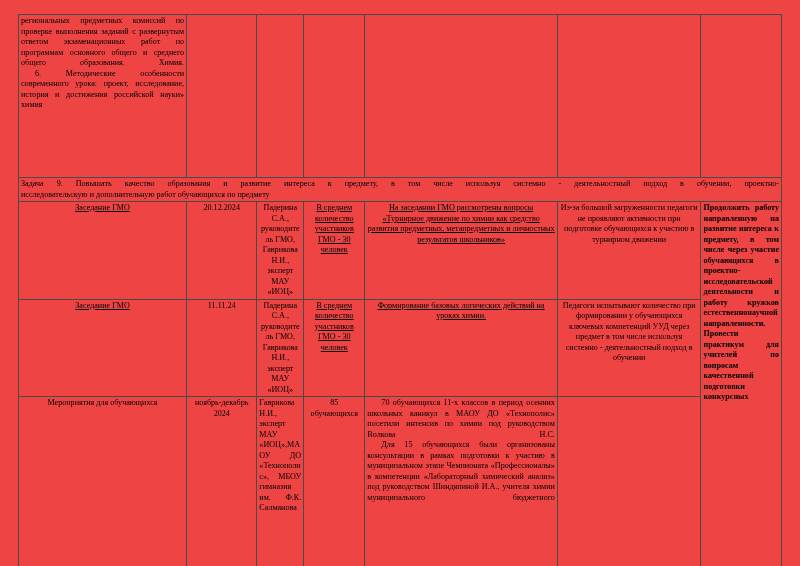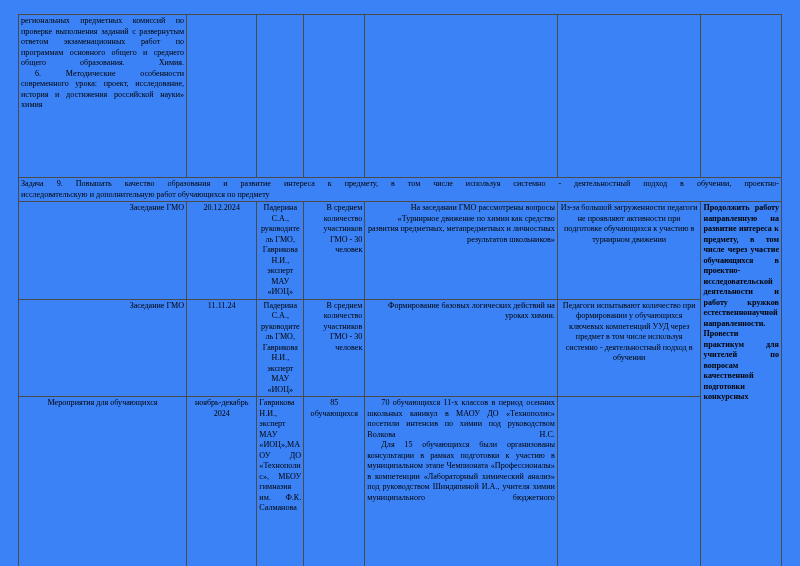--- a/index.html
+++ b/index.html
@@ -12,21 +12,21 @@
     width: 800px;
     height: 566px;
     font-family: "Liberation Serif", "DejaVu Serif", serif;
     color: #000000;
     overflow: hidden;
   }
   .page {
     position: relative;
     width: 800px;
     height: 566px;
-    background: #3b82f6;
+    background: #ef4444;
   }
   table.doc-table {
     position: absolute;
     left: 18px;
     top: 14px;
     width: 764px;
     border-collapse: collapse;
     table-layout: fixed;
     font-size: 8.1px;
     line-height: 1.30;
@@ -43,21 +43,21 @@
   .c1 { width: 165px; }
   .c2 { width: 69px; }
   .c3 { width: 46px; }
   .c4 { width: 60px; }
   .c5 { width: 189px; }
   .c6 { width: 141px; }
   .c7 { width: 79px; font-weight: bold; }
 
   .just   { text-align: justify; text-align-last: justify; }
   .center { text-align: center; }
-  .left   { text-align: right; }
+  .left   { text-align: center; text-decoration: underline; }
 
   .p { margin: 0; padding: 0; }
   .p + .p { margin-top: 0px; }
   .indent { text-indent: 14px; }
 
   
   .cont-cell { height: 160px; }
   .task-cell { padding: 3px 4px 3px 6px; }
   .task-text { text-align: justify; text-align-last: justify; }
   .task-text2 { text-align: left; }

